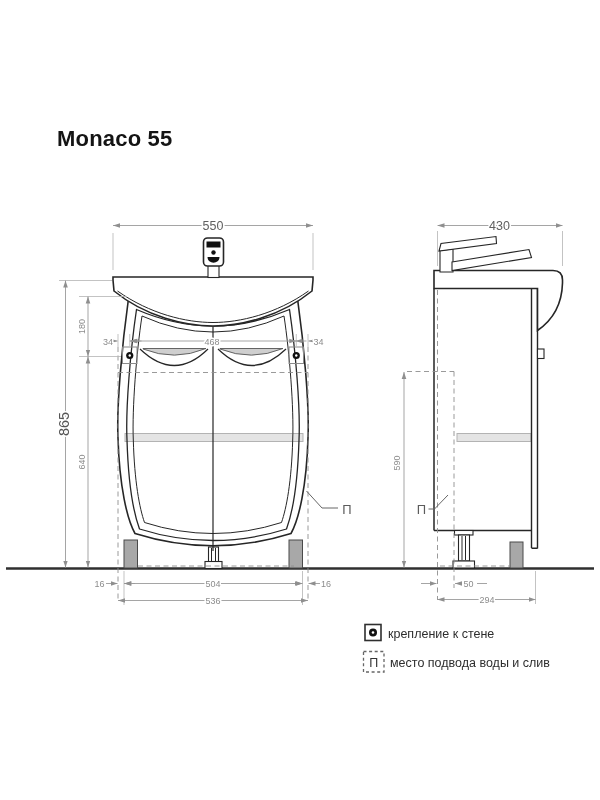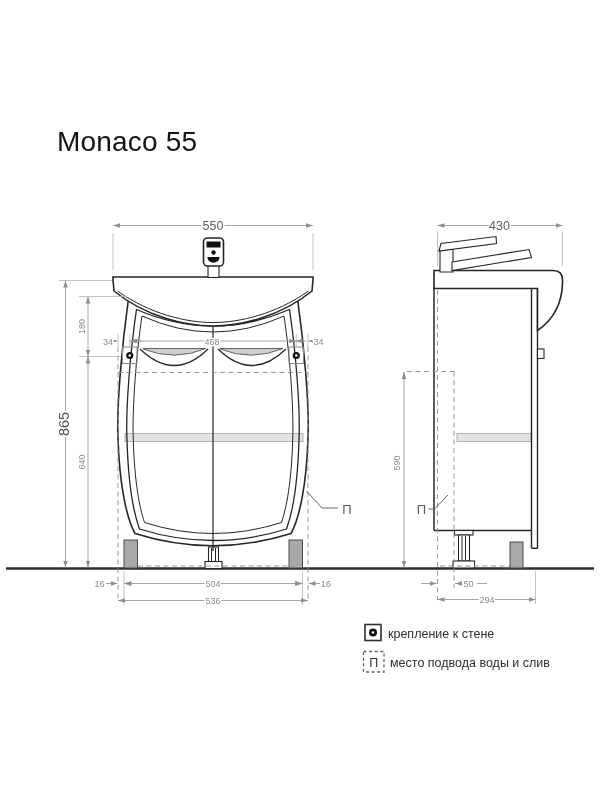--- a/index.html
+++ b/index.html
@@ -1,18 +1,18 @@
 <!DOCTYPE html>
 <html><head>
 <meta charset="utf-8">
 <style>
   html,body{margin:0;padding:0;background:#ffffff;}
   .page{position:relative;width:600px;height:800px;background:#fff;overflow:hidden;
         font-family:"Liberation Sans",sans-serif;}
-  .title{position:absolute;left:57px;top:126px;font-size:28px;font-weight:400;
+  .title{position:absolute;left:57px;top:126px;font-size:22px;font-weight:700;
          color:#141414;letter-spacing:.2px;}
   svg{position:absolute;left:0;top:0;}
   svg text{font-family:"Liberation Sans",sans-serif;}
   .halo{paint-order:stroke;stroke:#fff;stroke-width:3.2px;stroke-linejoin:round;}
   .td{font-size:9px;fill:#8c8c8c;text-anchor:middle;}
   .tb{font-size:12.5px;fill:#606060;text-anchor:middle;}
   .t865{font-size:14.5px;fill:#555;text-anchor:middle;}
   .tp{font-size:13px;fill:#5c5c5c;text-anchor:middle;}
   .tleg{font-size:12.5px;fill:#2d2d2d;}
   .tpleg{font-size:12.5px;fill:#333;text-anchor:middle;}

